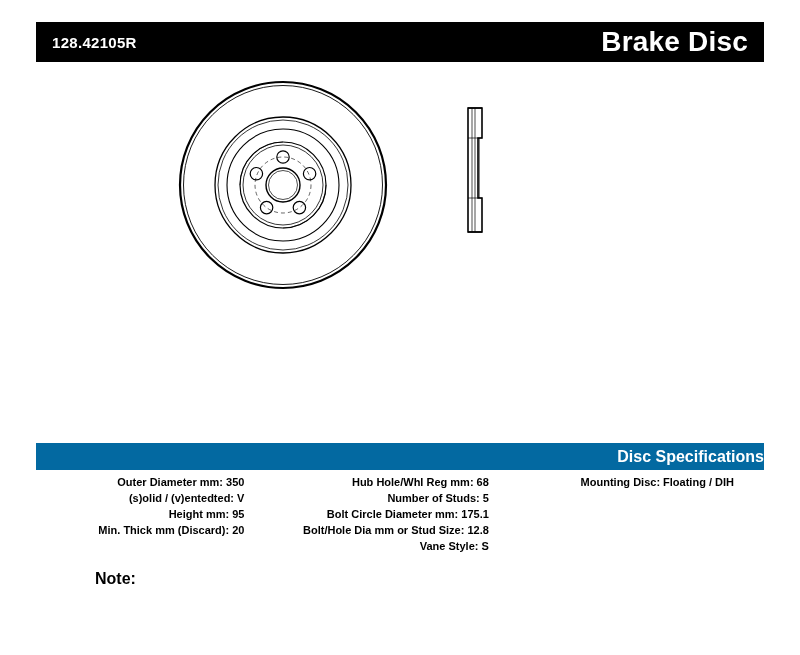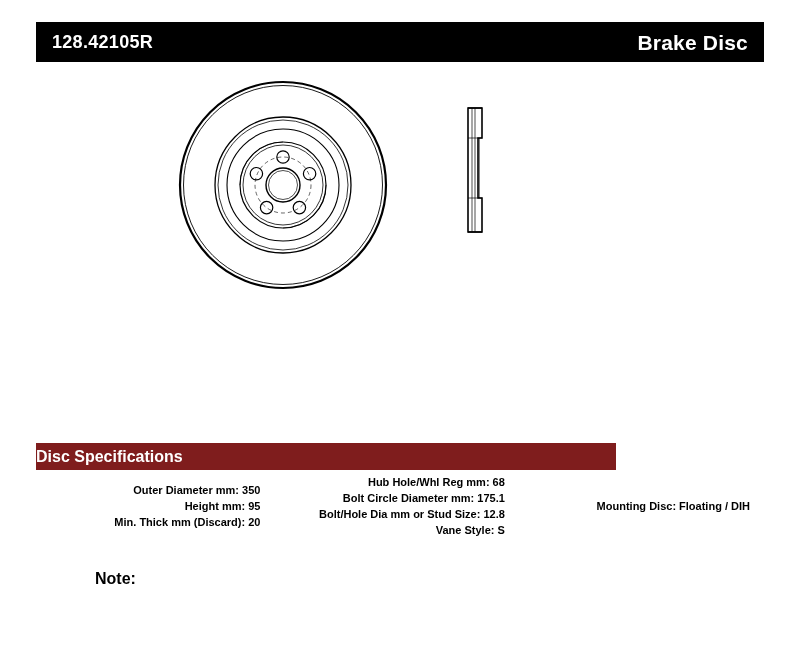--- a/index.html
+++ b/index.html
@@ -32,28 +32,28 @@
     height: 40px;
     background: #000000;
     display: flex;
     align-items: center;
     justify-content: space-between;
     box-sizing: border-box;
     padding: 0 16px;
   }
   .part-number {
     color: #ffffff;
-    font-size: 18px;
+    font-size: 15px;
     font-weight: bold;
     letter-spacing: 0.3px;
     line-height: 1;
   }
   .product-type {
     color: #ffffff;
-    font-size: 21px;
+    font-size: 28px;
     font-weight: bold;
     letter-spacing: 0.2px;
     line-height: 1;
   }
 
   
   .drawing {
     position: absolute;
     left: 36px;
     top: 80px;
@@ -62,40 +62,40 @@
   }
   .drawing svg {
     display: block;
   }
 
   
   .spec-bar {
     position: absolute;
     left: 36px;
     top: 443px;
-    width: 580px;
+    width: 728px;
     height: 27px;
-    background: #7f1d1d;
+    background: #0369a1;
     display: flex;
     align-items: center;
-    justify-content: flex-start;
+    justify-content: flex-end;
   }
   .spec-title {
     color: #ffffff;
     font-size: 16px;
     font-weight: bold;
   }
 
   .spec-columns {
     position: absolute;
-    left: 40px;
+    left: 24px;
     top: 474px;
     width: 728px;
     display: flex;
-    align-items: center;
+    align-items: flex-start;
   }
   .col {
     box-sizing: border-box;
   }
   .col-left {
     width: 33.3%;
     text-align: right;
     padding-right: 22px;
   }
   .col-mid {
@@ -180,25 +180,27 @@
     </svg>
   </div>
 
   <div class="spec-bar">
     <div class="spec-title">Disc Specifications</div>
   </div>
 
   <div class="spec-columns">
     <div class="col col-left">
       <div class="spec-line">Outer Diameter mm: 350</div>
+      <div class="spec-line">(s)olid / (v)entedted: V</div>
       <div class="spec-line">Height mm: 95</div>
       <div class="spec-line">Min. Thick mm (Discard): 20</div>
     </div>
     <div class="col col-mid">
       <div class="spec-line">Hub Hole/Whl Reg mm: 68</div>
+      <div class="spec-line">Number of Studs: 5</div>
       <div class="spec-line">Bolt Circle Diameter mm: 175.1</div>
       <div class="spec-line">Bolt/Hole Dia mm or Stud Size: 12.8</div>
       <div class="spec-line">Vane Style: S</div>
     </div>
     <div class="col col-right">
       <div class="spec-line">Mounting Disc: Floating / DIH</div>
     </div>
   </div>
 
   <div class="note">Note:</div>

